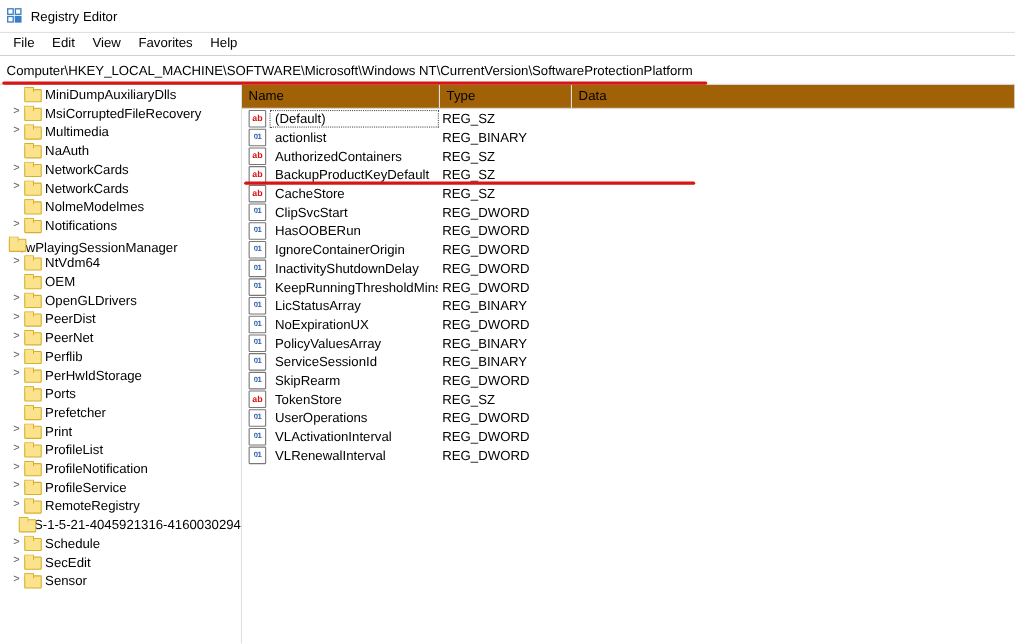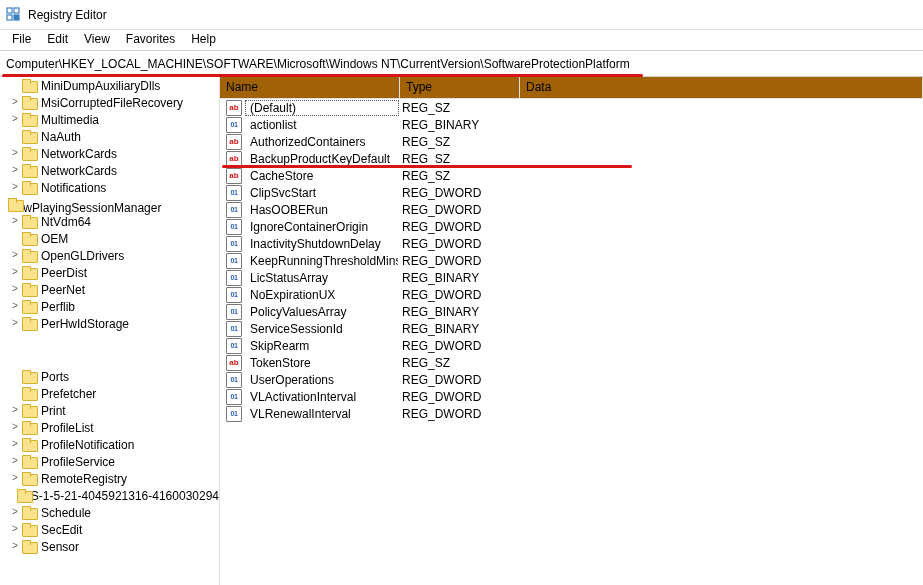--- a/index.html
+++ b/index.html
@@ -222,20 +222,25 @@
         <span class="expander">&gt;</span>
         <span class="folder"></span>
         <span class="label">NetworkCards</span>
       </div>
       <div class="tree-row" style="padding-left: 8px;">
         <span class="expander">&gt;</span>
         <span class="folder"></span>
         <span class="label">NetworkCards</span>
       </div>
       <div class="tree-row" style="padding-left: 8px;">
+        <span class="expander"></span>
+        <span class="folder"></span>
+        <span class="label">NolmeModelmes</span>
+      </div>
+      <div class="tree-row" style="padding-left: 8px;">
         <span class="expander">&gt;</span>
         <span class="folder"></span>
         <span class="label">Notifications</span>
       </div>
       <div class="tree-row" style="padding-left: 8px; flex-direction: column;">
         <span class="expander"></span>
         <span class="folder"></span>
         <span class="label">NowPlayingSessionManager</span>
       </div>
       <div class="tree-row" style="padding-left: 8px;">
@@ -266,21 +271,21 @@
       <div class="tree-row" style="padding-left: 8px;">
         <span class="expander">&gt;</span>
         <span class="folder"></span>
         <span class="label">Perflib</span>
       </div>
       <div class="tree-row" style="padding-left: 8px;">
         <span class="expander">&gt;</span>
         <span class="folder"></span>
         <span class="label">PerHwIdStorage</span>
       </div>
-      <div class="tree-row" style="padding-left: 8px; margin-top: 36px;">
+      <div class="tree-row" style="padding-left: 8px;">
         <span class="expander"></span>
         <span class="folder"></span>
         <span class="label">Ports</span>
       </div>
       <div class="tree-row" style="padding-left: 8px;">
         <span class="expander"></span>
         <span class="folder"></span>
         <span class="label">Prefetcher</span>
       </div>
       <div class="tree-row" style="padding-left: 8px;">

